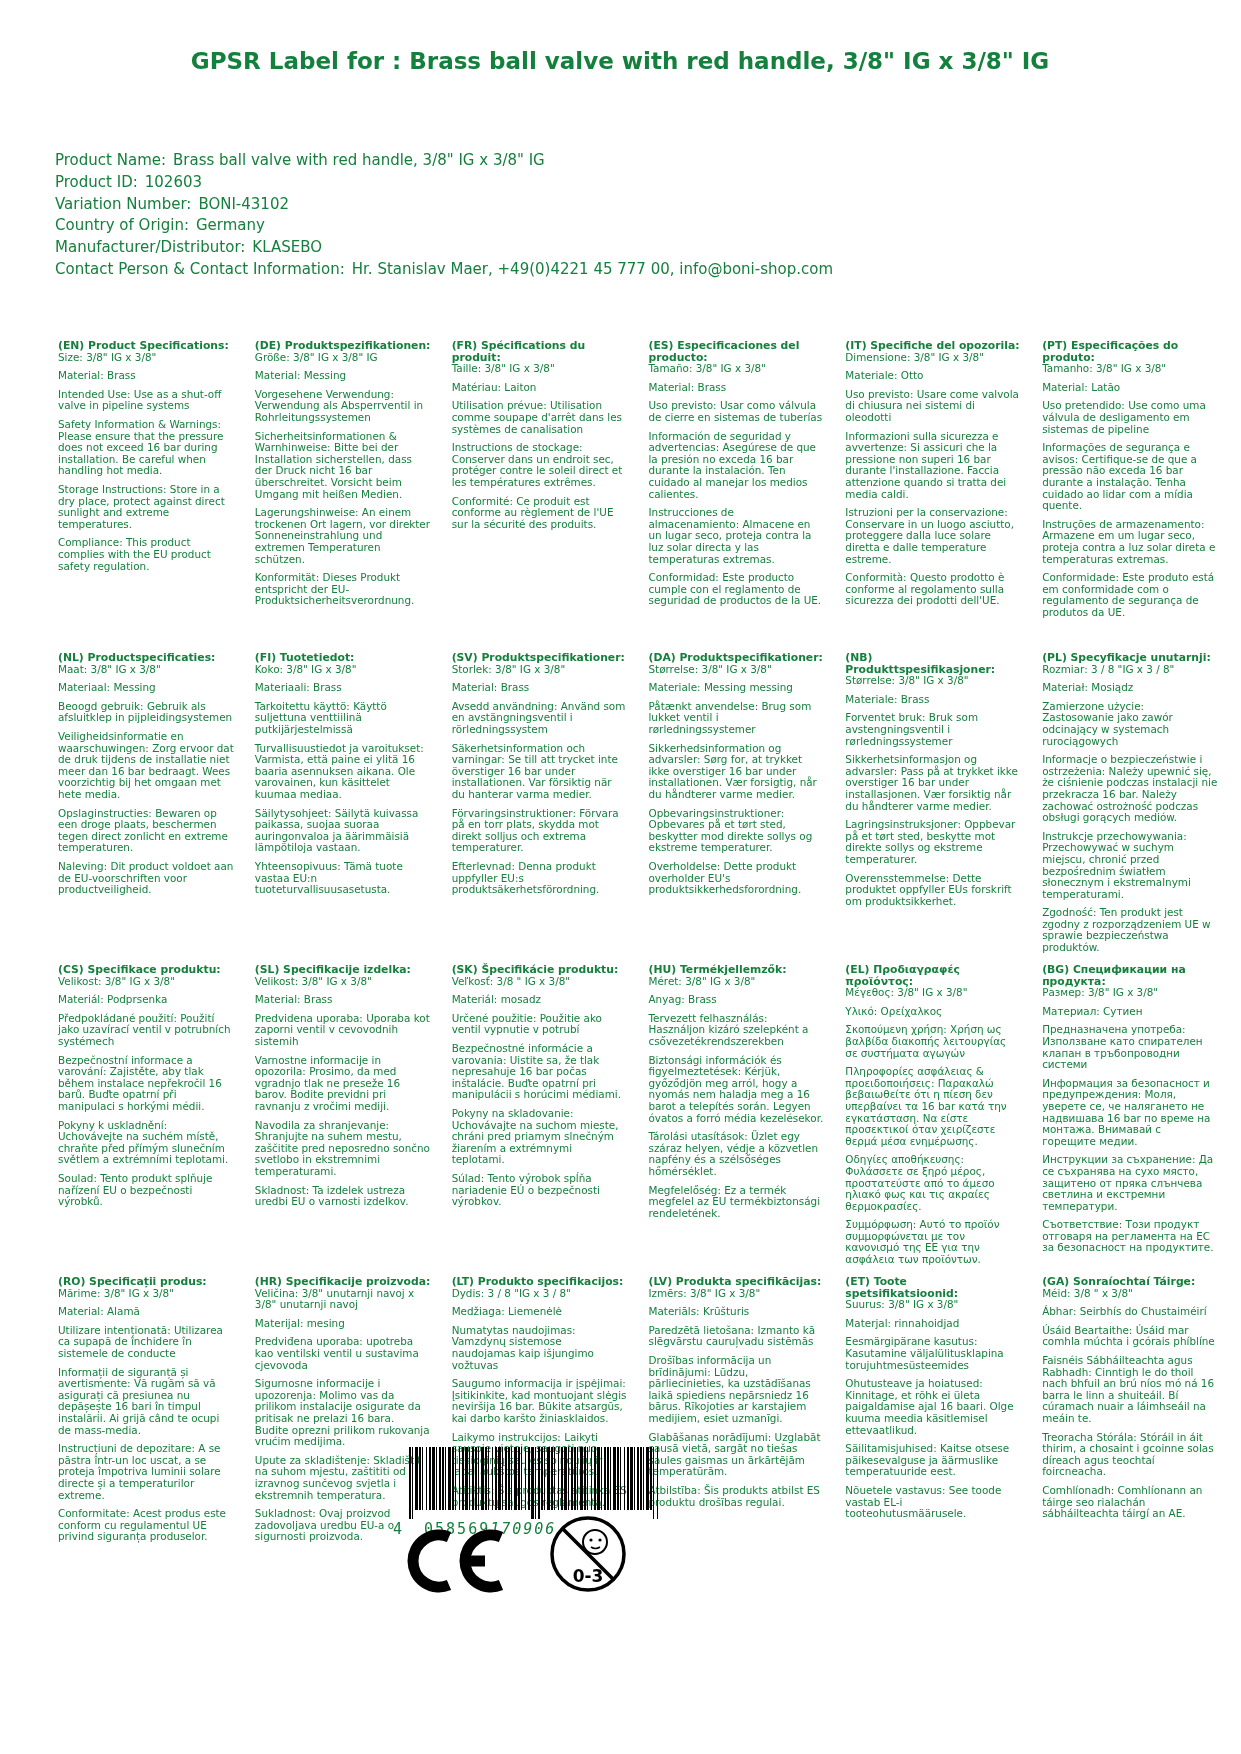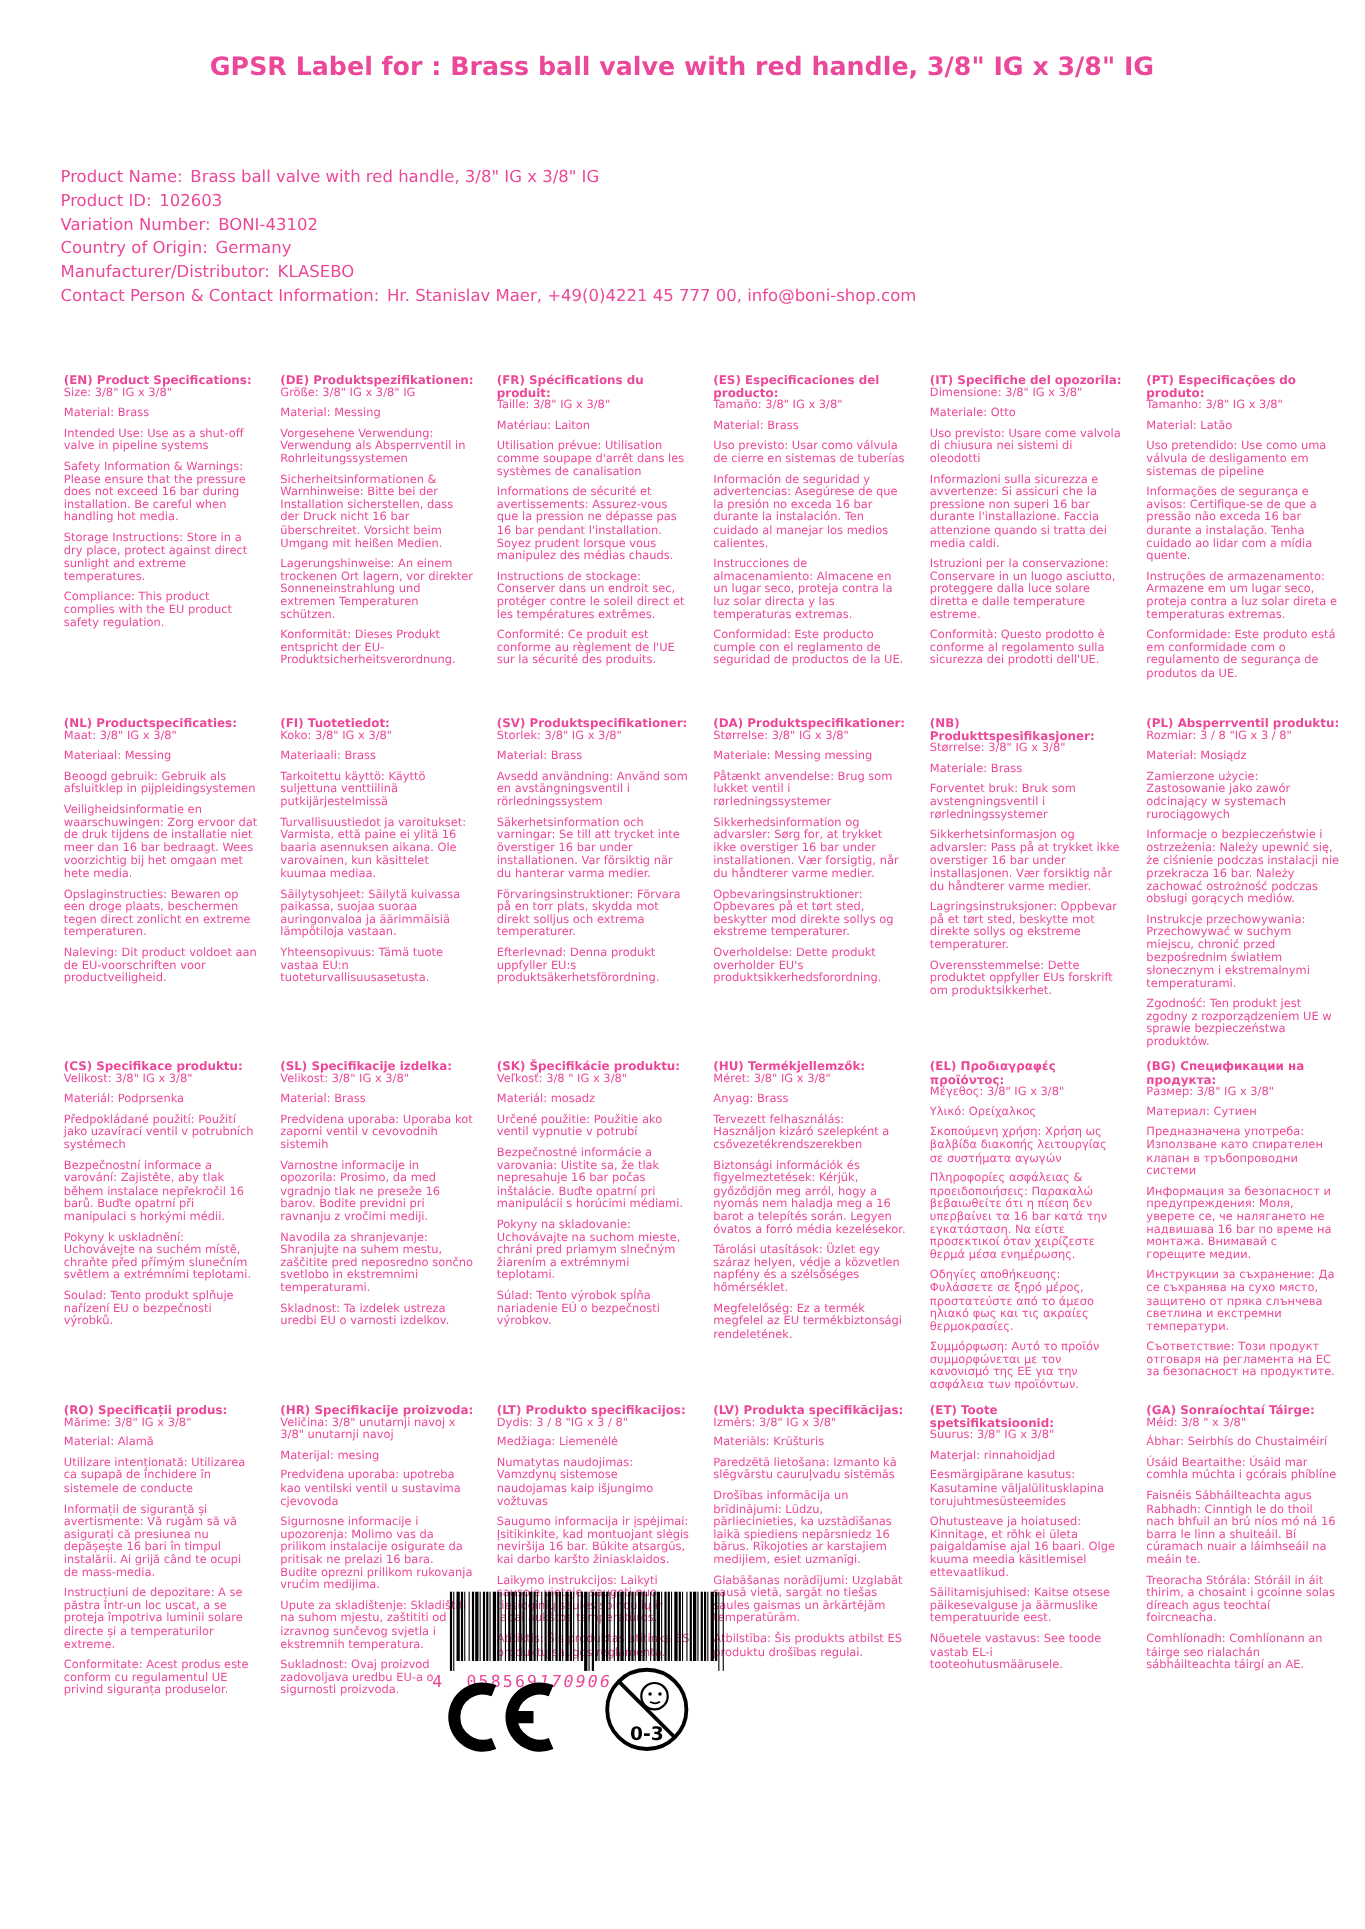--- a/index.html
+++ b/index.html
@@ -1,19 +1,19 @@
 <!DOCTYPE html>
 <html><head>
 <meta charset="utf-8">
 <style>
   * { margin:0; padding:0; box-sizing:border-box; }
   html,body { background:#fff; }
   .page {
     position:relative; width:1241px; height:1754px; background:#fff;
-    color:#ec4899; font-family:"DejaVu Sans", sans-serif; overflow:hidden;
+    color:#15803d; font-family:"DejaVu Sans", sans-serif; overflow:hidden;
   }
   .title {
     position:absolute; top:44px; left:160px; width:920px;
     text-align:center; font-weight:bold; font-size:23px; line-height:1.5;
   }
   .product-info { position:absolute; top:150px; left:55px; font-size:15px; line-height:21.8px; }
   .pi-label { font-weight:normal; }
   .pi-value { margin-left:7px; }
   .specs {
     position:absolute; top:340px; left:58px; width:1160px;
@@ -90,21 +90,20 @@
         <div class="spec-par">Sicherheitsinformationen &amp; Warnhinweise: Bitte bei der Installation sicherstellen, dass der Druck nicht 16 bar überschreitet. Vorsicht beim Umgang mit heißen Medien.</div>
         <div class="spec-par">Lagerungshinweise: An einem trockenen Ort lagern, vor direkter Sonneneinstrahlung und extremen Temperaturen schützen.</div>
         <div class="spec-par">Konformität: Dieses Produkt entspricht der EU-Produktsicherheitsverordnung.</div>
       </div>
 
       <div class="spec-cell">
         <div class="spec-heading">(FR) Spécifications du produit:</div>
         <div class="spec-par size-par">Taille: 3/8" IG x 3/8"</div>
         <div class="spec-par">Matériau: Laiton</div>
         <div class="spec-par">Utilisation prévue: Utilisation comme soupape d'arrêt dans les systèmes de canalisation</div>
-        <div class="spec-par">Informations de sécurité et avertissements: Assurez-vous que la pression ne dépasse pas 16 bar pendant l'installation. Soyez prudent lorsque vous manipulez des médias chauds.</div>
         <div class="spec-par">Instructions de stockage: Conserver dans un endroit sec, protéger contre le soleil direct et les températures extrêmes.</div>
         <div class="spec-par">Conformité: Ce produit est conforme au règlement de l'UE sur la sécurité des produits.</div>
       </div>
 
       <div class="spec-cell">
         <div class="spec-heading">(ES) Especificaciones del producto:</div>
         <div class="spec-par size-par">Tamaño: 3/8" IG x 3/8"</div>
         <div class="spec-par">Material: Brass</div>
         <div class="spec-par">Uso previsto: Usar como válvula de cierre en sistemas de tuberías</div>
         <div class="spec-par">Información de seguridad y advertencias: Asegúrese de que la presión no exceda 16 bar durante la instalación. Ten cuidado al manejar los medios calientes.</div>
@@ -176,21 +175,21 @@
         <div class="spec-heading">(NB) Produkttspesifikasjoner:</div>
         <div class="spec-par size-par">Størrelse: 3/8" IG x 3/8"</div>
         <div class="spec-par">Materiale: Brass</div>
         <div class="spec-par">Forventet bruk: Bruk som avstengningsventil i rørledningssystemer</div>
         <div class="spec-par">Sikkerhetsinformasjon og advarsler: Pass på at trykket ikke overstiger 16 bar under installasjonen. Vær forsiktig når du håndterer varme medier.</div>
         <div class="spec-par">Lagringsinstruksjoner: Oppbevar på et tørt sted, beskytte mot direkte sollys og ekstreme temperaturer.</div>
         <div class="spec-par">Overensstemmelse: Dette produktet oppfyller EUs forskrift om produktsikkerhet.</div>
       </div>
 
       <div class="spec-cell">
-        <div class="spec-heading">(PL) Absperrventil produktu:</div>
+        <div class="spec-heading">(PL) Specyfikacje unutarnji:</div>
         <div class="spec-par size-par">Rozmiar: 3 / 8 "IG x 3 / 8"</div>
         <div class="spec-par">Materiał: Mosiądz</div>
         <div class="spec-par">Zamierzone użycie: Zastosowanie jako zawór odcinający w systemach rurociągowych</div>
         <div class="spec-par">Informacje o bezpieczeństwie i ostrzeżenia: Należy upewnić się, że ciśnienie podczas instalacji nie przekracza 16 bar. Należy zachować ostrożność podczas obsługi gorących mediów.</div>
         <div class="spec-par">Instrukcje przechowywania: Przechowywać w suchym miejscu, chronić przed bezpośrednim światłem słonecznym i ekstremalnymi temperaturami.</div>
         <div class="spec-par">Zgodność: Ten produkt jest zgodny z rozporządzeniem UE w sprawie bezpieczeństwa produktów.</div>
       </div>
 
       <div class="spec-cell">
         <div class="spec-heading">(CS) Specifikace produktu:</div>

